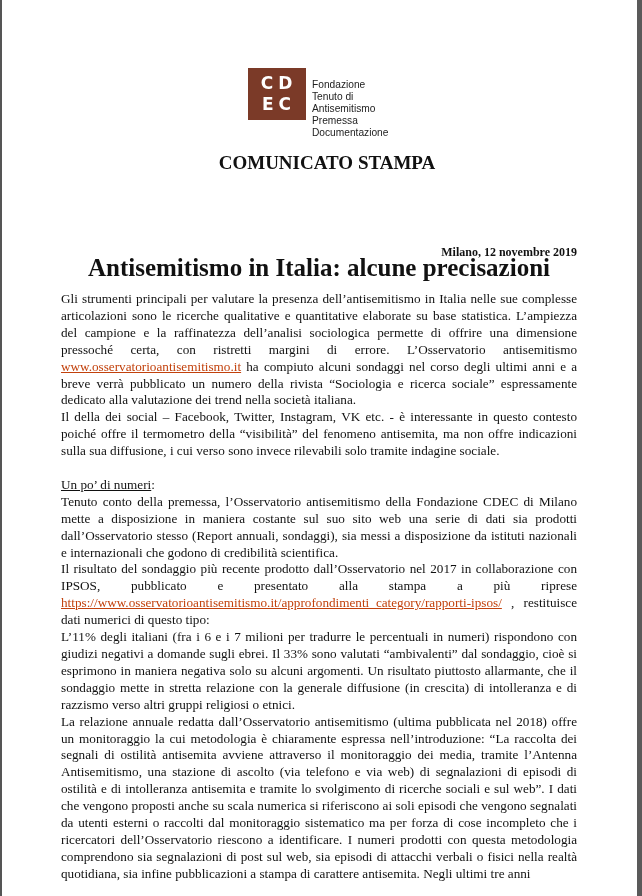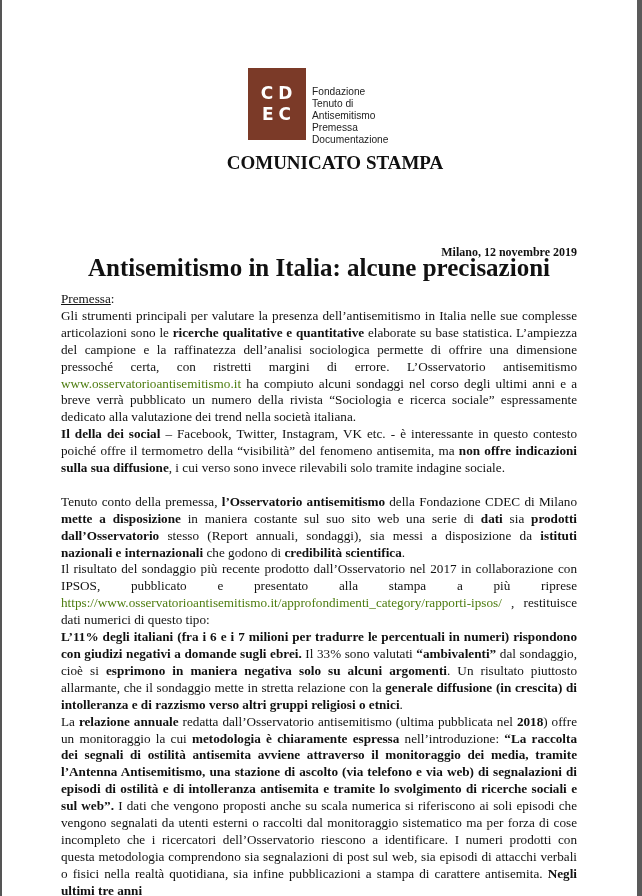--- a/index.html
+++ b/index.html
@@ -7,41 +7,41 @@
     width:642px; height:896px; overflow:hidden; position:relative;
     background:#ffffff;
     font-family:"Liberation Serif","DejaVu Serif",serif;
     color:#111;
   }
   .edge-left { position:absolute; left:0; top:0; width:2px; height:896px; background:#555; }
   .edge-right { position:absolute; right:0; top:0; width:5px; height:896px; background:#5a5a5a; }
   .page { position:absolute; left:61px; top:0; width:516px; }
   .logo { position:absolute; left:187px; top:68px; display:flex; align-items:flex-start; }
   .logo-mark {
-    width:58px; height:72px; background:#7b3a28;
+    width:58px; height:52px; background:#7b3a28;
     display:flex; flex-direction:column; justify-content:center; align-items:center;
     color:#fff; font-family:"DejaVu Sans","Liberation Sans",sans-serif; font-weight:bold;
     font-size:17px; letter-spacing:5px; line-height:21px; padding-left:4px; box-sizing:border-box;
   }
   .logo-text {
     margin-left:6px; font-family:"Liberation Sans","DejaVu Sans",sans-serif;
-    font-size:10.2px; line-height:12px; color:#222; margin-top:18px;
+    font-size:10.2px; line-height:12px; color:#222; margin-top:11px;
   }
-  .h-comunicato { position:absolute; top:152px; left:16px; width:516px; text-align:center;
+  .h-comunicato { position:absolute; top:152px; left:8px; width:516px; text-align:center;
     font-weight:bold; font-size:19px; }
   .h-date { position:absolute; top:197px; left:0; width:516px; text-align:right;
     font-weight:bold; font-size:12px;margin-top:48px; }
   .h-title { position:absolute; top:254px; left:0; width:516px; text-align:center;
     font-weight:bold; font-size:25px; }
   .body { position:absolute; top:291px; left:0; width:516px; font-size:13.2px; line-height:16.9px; text-align:justify; }
   .body p { margin:0; }
   .sec { text-decoration:underline; }
   .gap { height:16.9px; }
-  a.link { color:#4d7c0f; }
-  b { font-weight:bold; }
+  a.link { color:#c2410c; text-decoration:underline; }
+  b { font-weight:normal; }
 </style>
 </head>
 <body>
 
 <div class="edge-left"></div>
 <div class="edge-right"></div>
 
 <div class="page">
 
   <div class="logo">
@@ -56,22 +56,22 @@
       <div>Premessa</div>
       <div>Documentazione</div>
     </div>
   </div>
 
   <div class="h-comunicato">COMUNICATO STAMPA</div>
   <div class="h-date">Milano, 12 novembre 2019</div>
   <div class="h-title">Antisemitismo in Italia: alcune precisazioni</div>
 
   <div class="body">
-    <p><span class="sec">Premessa</span>:</p>
     <p><span>Gli strumenti principali per valutare la presenza dell’antisemitismo in Italia nelle sue complesse articolazioni sono le </span><b>ricerche qualitative e quantitative</b><span> elaborate su base statistica. L’ampiezza del campione e la raffinatezza dell’analisi sociologica permette di offrire una dimensione pressoché certa, con ristretti margini di errore. L’Osservatorio antisemitismo </span><a class="link">www.osservatorioantisemitismo.it</a><span>  ha compiuto alcuni sondaggi nel corso degli ultimi anni e a breve verrà pubblicato un numero della rivista “Sociologia e ricerca sociale” espressamente dedicato alla valutazione dei trend nella società italiana.</span></p>
     <p><b>Il della dei social</b><span> – Facebook, Twitter, Instagram, VK etc. - è interessante in questo contesto poiché offre il termometro della “visibilità” del fenomeno antisemita, ma </span><b>non offre indicazioni sulla sua diffusione</b><span>, i cui verso sono invece rilevabili solo tramite indagine sociale.</span></p>
     <div class="gap"></div>
+    <p><span class="sec">Un po’ di numeri</span>:</p>
     <p><span>Tenuto conto della premessa, </span><b>l’Osservatorio antisemitismo</b><span> della Fondazione CDEC di Milano </span><b>mette a disposizione</b><span> in maniera costante sul suo sito web una serie di </span><b>dati</b><span> sia </span><b>prodotti dall’Osservatorio</b><span> stesso (Report annuali, sondaggi), sia messi a disposizione da </span><b>istituti nazionali e internazionali</b><span> che godono di </span><b>credibilità scientifica</b><span>.</span></p>
     <p><span>Il risultato del sondaggio più recente prodotto dall’Osservatorio nel 2017 in collaborazione con IPSOS, pubblicato e presentato alla stampa a più riprese </span><a class="link">https://www.osservatorioantisemitismo.it/approfondimenti_category/rapporti-ipsos/</a><span> , restituisce dati numerici di questo tipo:</span></p>
     <p><b>L’11% degli italiani (fra i 6 e i 7 milioni per tradurre le percentuali in numeri) rispondono con giudizi negativi a domande sugli ebrei.</b><span> Il 33% sono valutati </span><b>“ambivalenti”</b><span> dal sondaggio, cioè si </span><b>esprimono in maniera negativa solo su alcuni argomenti</b><span>. Un risultato piuttosto allarmante, che il sondaggio mette in stretta relazione con la </span><b>generale diffusione (in crescita) di intolleranza e di razzismo verso altri gruppi religiosi o etnici</b><span>.</span></p>
     <p><span>La </span><b>relazione annuale</b><span> redatta dall’Osservatorio antisemitismo (ultima pubblicata nel </span><b>2018</b><span>) offre un monitoraggio la cui </span><b>metodologia è chiaramente espressa</b><span> nell’introduzione: </span><b>“La raccolta dei segnali di ostilità antisemita avviene attraverso il monitoraggio dei media, tramite l’Antenna Antisemitismo, una stazione di ascolto (via telefono e via web) di segnalazioni di episodi di ostilità e di intolleranza antisemita e tramite lo svolgimento di ricerche sociali e sul web”.</b><span> I dati che vengono proposti anche su scala numerica si riferiscono ai soli episodi che vengono segnalati da utenti esterni o raccolti dal monitoraggio sistematico ma per forza di cose incompleto che i ricercatori dell’Osservatorio riescono a identificare. I numeri prodotti con questa metodologia comprendono sia segnalazioni di post sul web, sia episodi di attacchi verbali o fisici nella realtà quotidiana, sia infine pubblicazioni a stampa di carattere antisemita. </span><b>Negli ultimi tre anni</b></p>
   </div>
 </div>
 
 </body></html>

